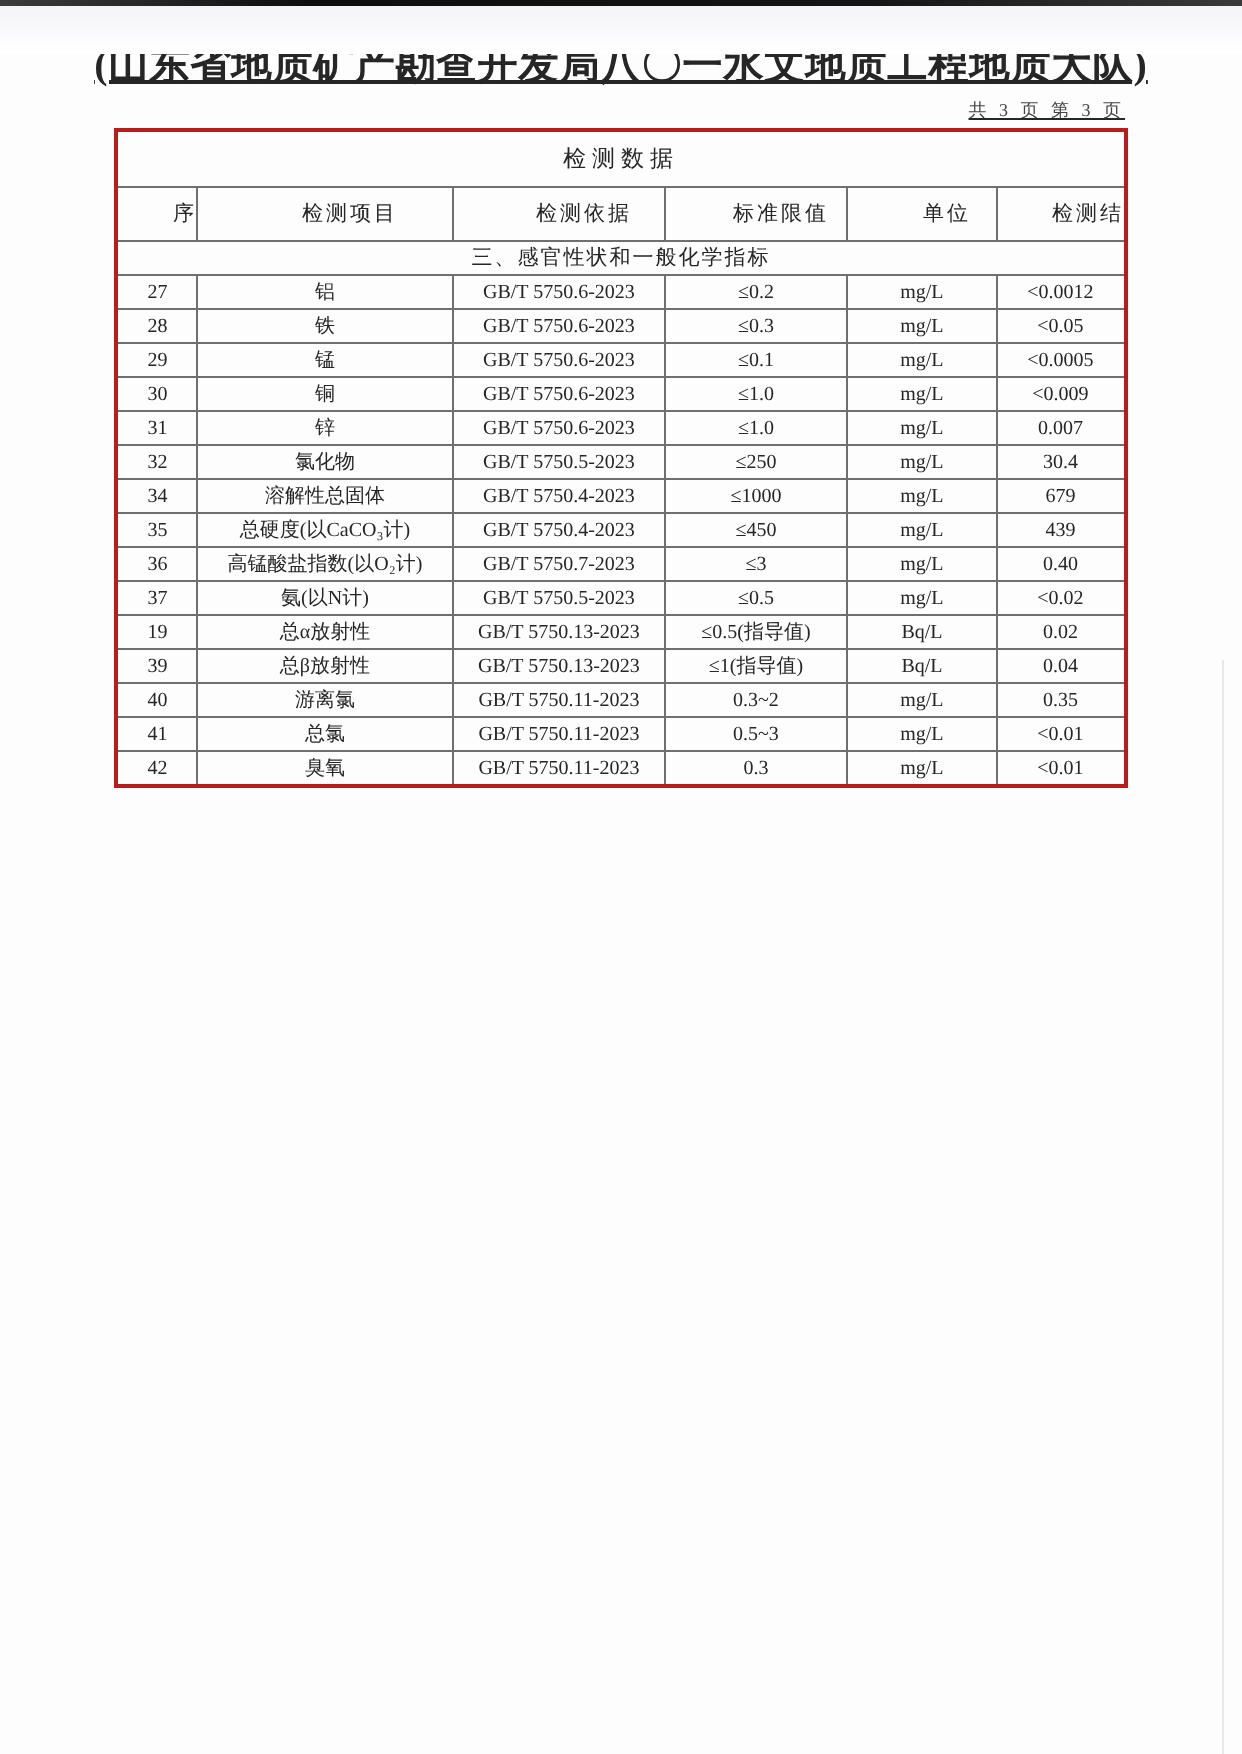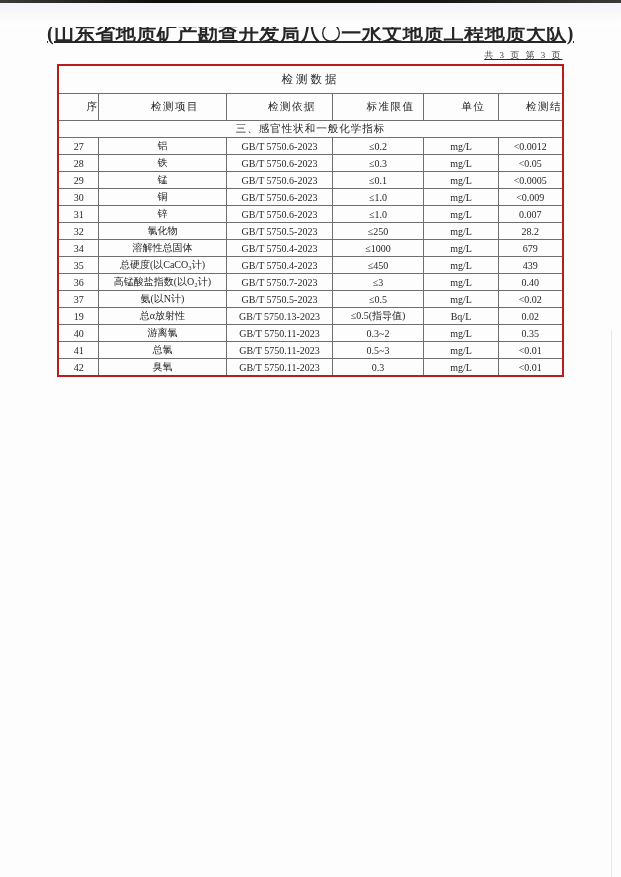--- a/index.html
+++ b/index.html
@@ -126,21 +126,21 @@
           <td>≤1.0</td>
           <td>mg/L</td>
           <td>0.007</td>
         </tr>
         <tr class="data-row">
           <td>32</td>
           <td>氯化物</td>
           <td>GB/T 5750.5-2023</td>
           <td>≤250</td>
           <td>mg/L</td>
-          <td>28.2</td>
+          <td>30.4</td>
         </tr>
         <tr class="data-row">
           <td>34</td>
           <td>溶解性总固体</td>
           <td>GB/T 5750.4-2023</td>
           <td>≤1000</td>
           <td>mg/L</td>
           <td>679</td>
         </tr>
         <tr class="data-row">
@@ -169,20 +169,28 @@
         </tr>
         <tr class="data-row">
           <td>19</td>
           <td>总α放射性</td>
           <td>GB/T 5750.13-2023</td>
           <td>≤0.5(指导值)</td>
           <td>Bq/L</td>
           <td>0.02</td>
         </tr>
         <tr class="data-row">
+          <td>39</td>
+          <td>总β放射性</td>
+          <td>GB/T 5750.13-2023</td>
+          <td>≤1(指导值)</td>
+          <td>Bq/L</td>
+          <td>0.04</td>
+        </tr>
+        <tr class="data-row">
           <td>40</td>
           <td>游离氯</td>
           <td>GB/T 5750.11-2023</td>
           <td>0.3~2</td>
           <td>mg/L</td>
           <td>0.35</td>
         </tr>
         <tr class="data-row">
           <td>41</td>
           <td>总氯</td>

